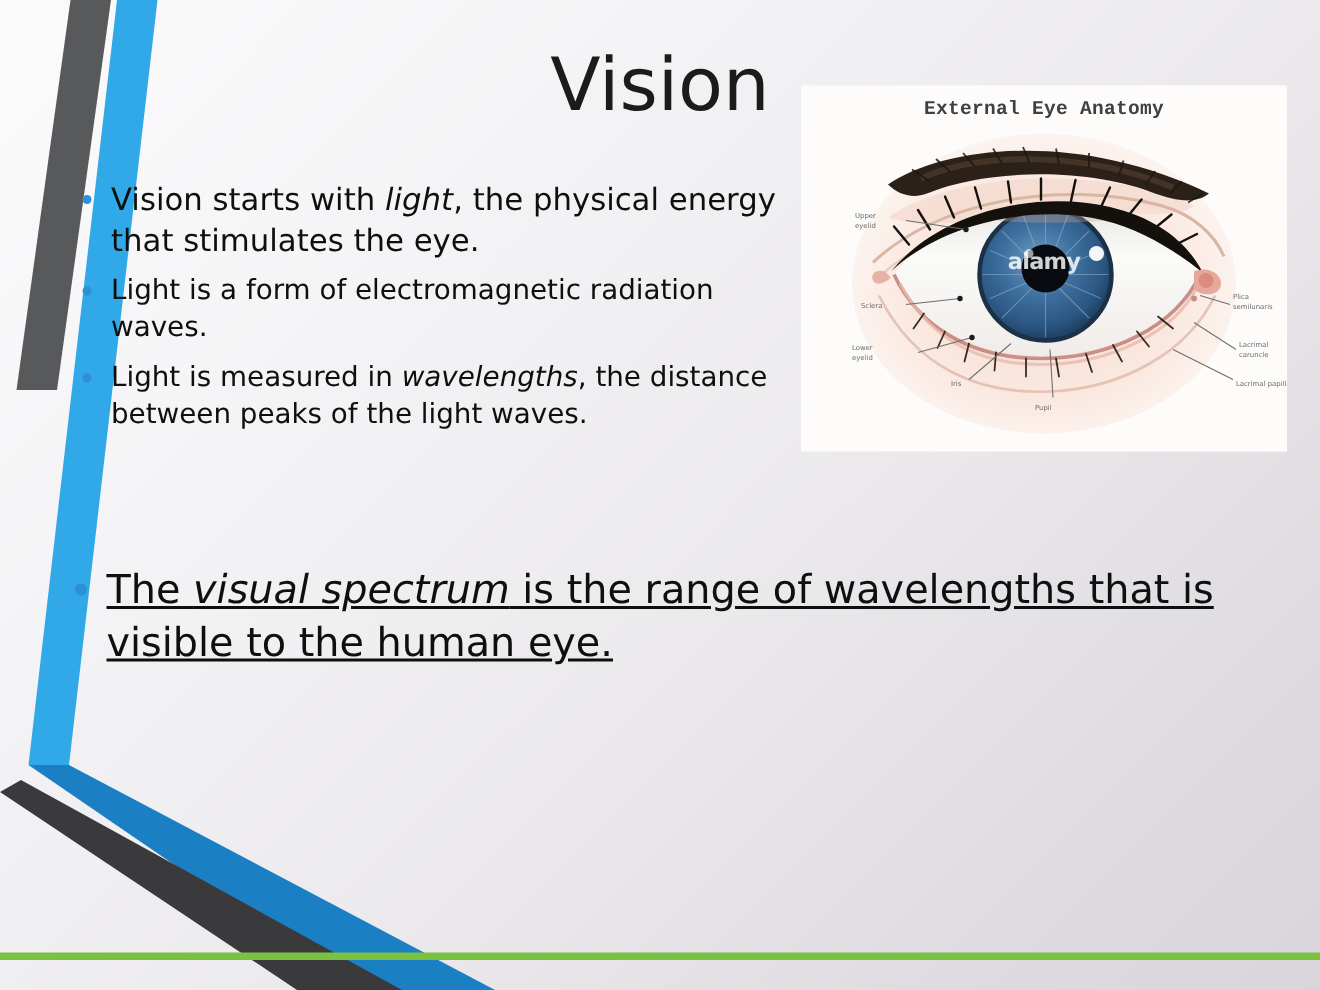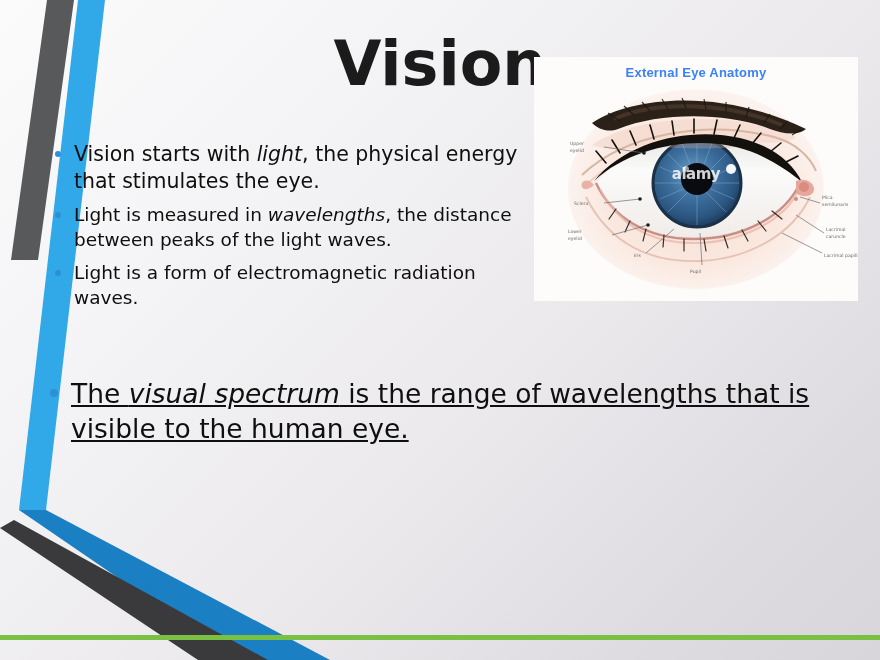--- a/index.html
+++ b/index.html
@@ -24,22 +24,22 @@
     pointer-events: none;
   }
 
   
   .title {
     position: absolute;
     left: 120px;
     top: 30px;
     width: 640px;
     text-align: center;
-    font-size: 62px;
-    font-weight: 700;
+    font-size: 49px;
+    font-weight: 400;
     color: #1b1b1b;
     letter-spacing: 0px;
     line-height: 1.1;
   }
 
   
   .picture-frame {
     position: absolute;
     left: 534px;
     top: 57px;
@@ -47,24 +47,24 @@
     height: 244px;
     background: #fdfcfb;
     overflow: hidden;
   }
   .pic-caption {
     position: absolute;
     top: 8px;
     left: 0;
     width: 100%;
     text-align: center;
-    font-family: Liberation Sans, sans-serif;
+    font-family: Liberation Mono, monospace;
     font-size: 13px;
     font-weight: bold;
-    color: #3b82f6;
+    color: #404040;
     letter-spacing: 0.2px;
   }
   .pic-art {
     position: absolute;
     left: 0; top: 0;
     width: 324px;
     height: 244px;
   }
   .alamy-mark {
     position: absolute;
@@ -76,21 +76,21 @@
     font-size: 15px;
     font-weight: bold;
     color: rgba(255,255,255,0.82);
     letter-spacing: -0.5px;
   }
 
   
   .bullets-top {
     position: absolute;
     left: 46px;
-    top: 141px;
+    top: 120px;
     width: 472px;
   }
   .bullets-bottom {
     position: absolute;
     left: 40px;
     top: 376px;
     width: 790px;
   }
   .bullet {
     position: relative;
@@ -311,26 +311,26 @@
     <div class="pic-caption">External Eye Anatomy</div>
   </div>
 
   <div class="bullets-top">
     <div class="bullet b-first">
       <span>
         <span>Vision starts with </span><span class="em">light</span><span>, the physical energy that stimulates the eye.</span>
       </span>
     </div>
     <div class="bullet b-small">
+      <span>Light is a form of electromagnetic radiation waves.</span>
+    </div>
+    <div class="bullet b-small">
       <span>
         <span>Light is measured in </span><span class="em">wavelengths</span><span>, the distance between peaks of the light waves.</span>
       </span>
-    </div>
-    <div class="bullet b-small">
-      <span>Light is a form of electromagnetic radiation waves.</span>
     </div>
   </div>
 
   <div class="bullets-bottom">
     <div class="bullet b-large">
       <span>
         <span>The </span><span class="em">visual spectrum</span><span> is the range of wavelengths that is visible to the human eye.</span>
       </span>
     </div>
   </div>

